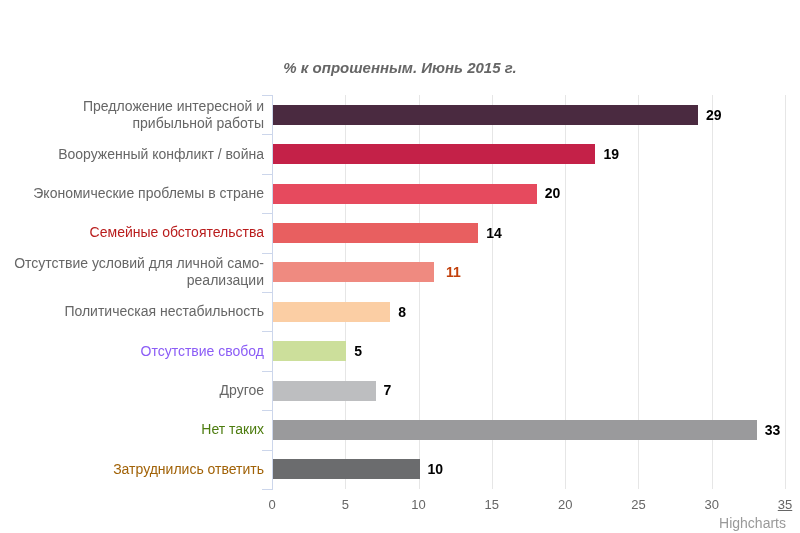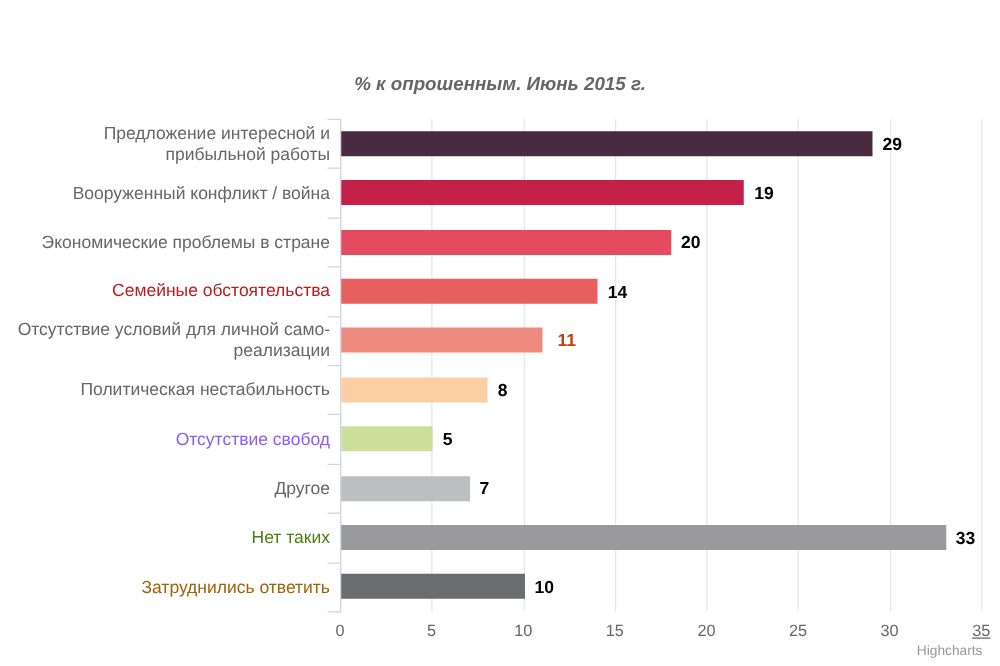--- a/index.html
+++ b/index.html
@@ -36,21 +36,21 @@
   .value-label {
     position: absolute; display: flex; align-items: center;
     font-size: 14px; font-weight: bold; color: #000000;
   }
   .x-label {
     position: absolute; font-size: 13px; color: #666666;
     transform: translateX(-50%); white-space: nowrap;
   }
   .credit {
     position: absolute; right: 14px; top: 515px;
-    font-size: 11px; color: #999999; text-decoration: none; cursor: pointer;
+    font-size: 14px; color: #999999; text-decoration: none; cursor: pointer;
   }
 </style>
 </head>
 <body>
 
 <div id="chart">
   <div class="subtitle">% к опрошенным. Июнь 2015 г.</div>
   <div id="plot">
       <div class="grid-line" style="left: 272px; top: 95px; height: 394px; background: rgb(230, 230, 230);"></div>
       <div class="x-label" style="left: 272px; top: 497px;">0</div>

